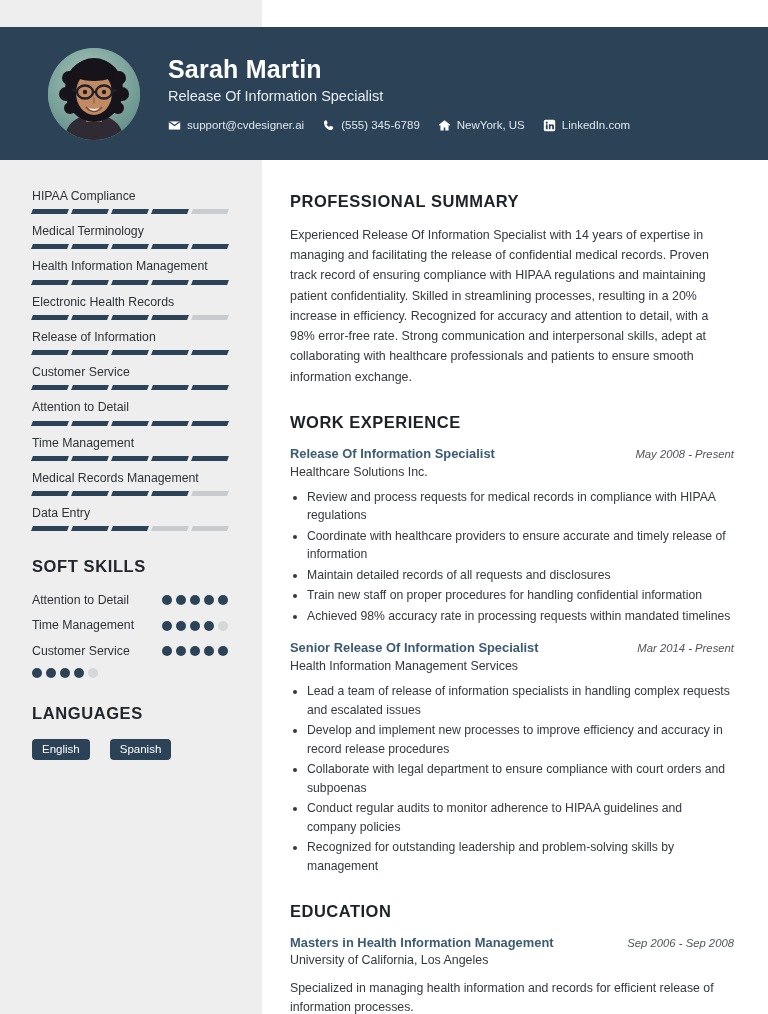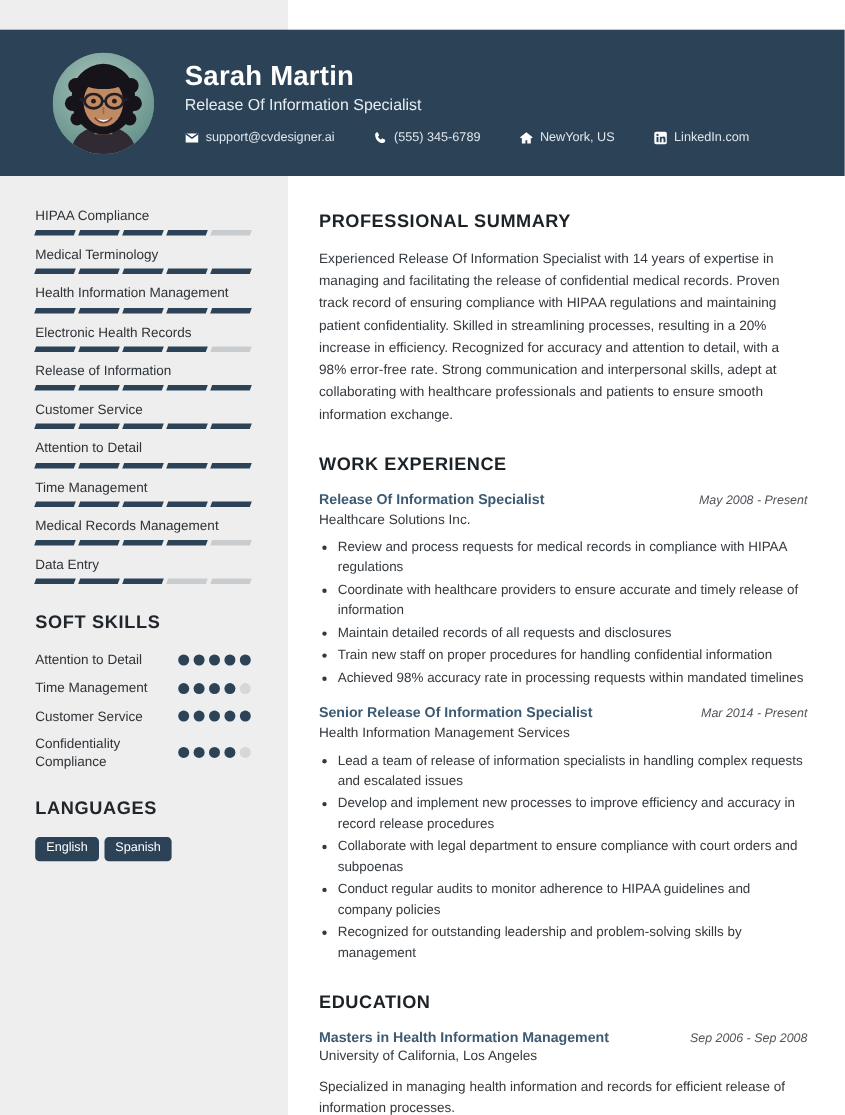--- a/index.html
+++ b/index.html
@@ -41,21 +41,21 @@
 
   .header-text { margin-left: 28px; }
   .name {
     font-size: 25px; font-weight: bold; color: #ffffff;
     letter-spacing: .2px; line-height: 1.15;
   }
   .job-title {
     font-size: 14.5px; color: #e8edf1; margin-top: 4px; line-height: 1.2;
   }
   .contacts {
-    display: flex; align-items: flex-end; gap: 35px; margin-top: 13px;
+    display: flex; align-items: flex-end; gap: 18px; margin-top: 13px;
     flex-wrap: nowrap;
   }
   .contact { display: flex; align-items: center; gap: 6px; }
   .contact-text { font-size: 11.5px; color: #dfe6ec; white-space: nowrap; }
   .contact .ico { display: flex; align-items: center; }
   .contact .ico svg { display: block; fill: #ffffff; }
 
   
   .sidebar {
     position: absolute; left: 0; top: 160px; width: 262px;
@@ -83,21 +83,21 @@
     margin-bottom: 9px; width: 196px;
   }
   .soft-name {
     font-size: 12.3px; color: #2e3338; line-height: 1.32;
     max-width: 108px;
   }
   .dots { display: flex; gap: 4px; flex: 0 0 auto; }
   .dot { width: 10px; height: 10px; border-radius: 50%; background: #d5d7d9; }
   .dot.on { background: #2b4257; }
 
-  .langs { display: flex; gap: 5px; flex-wrap: wrap; margin-top: 2px; }
+  .langs { display: flex; gap: 20px; flex-wrap: wrap; margin-top: 2px; }
   .lang-chip {
     background: #2b4257; color: #ffffff; font-size: 11.5px;
     padding: 4px 10px 5px; border-radius: 4px; line-height: 1.1;
   }
 
   
   .main {
     position: absolute; left: 262px; top: 160px; right: 0;
     padding: 32px 34px 0 28px;
   }
@@ -369,21 +369,20 @@
           <div class="soft-name">Customer Service</div>
           <div class="dots">
             <span class="dot on"></span>
             <span class="dot on"></span>
             <span class="dot on"></span>
             <span class="dot on"></span>
             <span class="dot on"></span>
           </div>
         </div>
         <div class="soft-row">
-          <div class="soft-name">Confidentiality Compliance</div>
           <div class="dots">
             <span class="dot on"></span>
             <span class="dot on"></span>
             <span class="dot on"></span>
             <span class="dot on"></span>
             <span class="dot"></span>
           </div>
         </div>
       </div>
 

